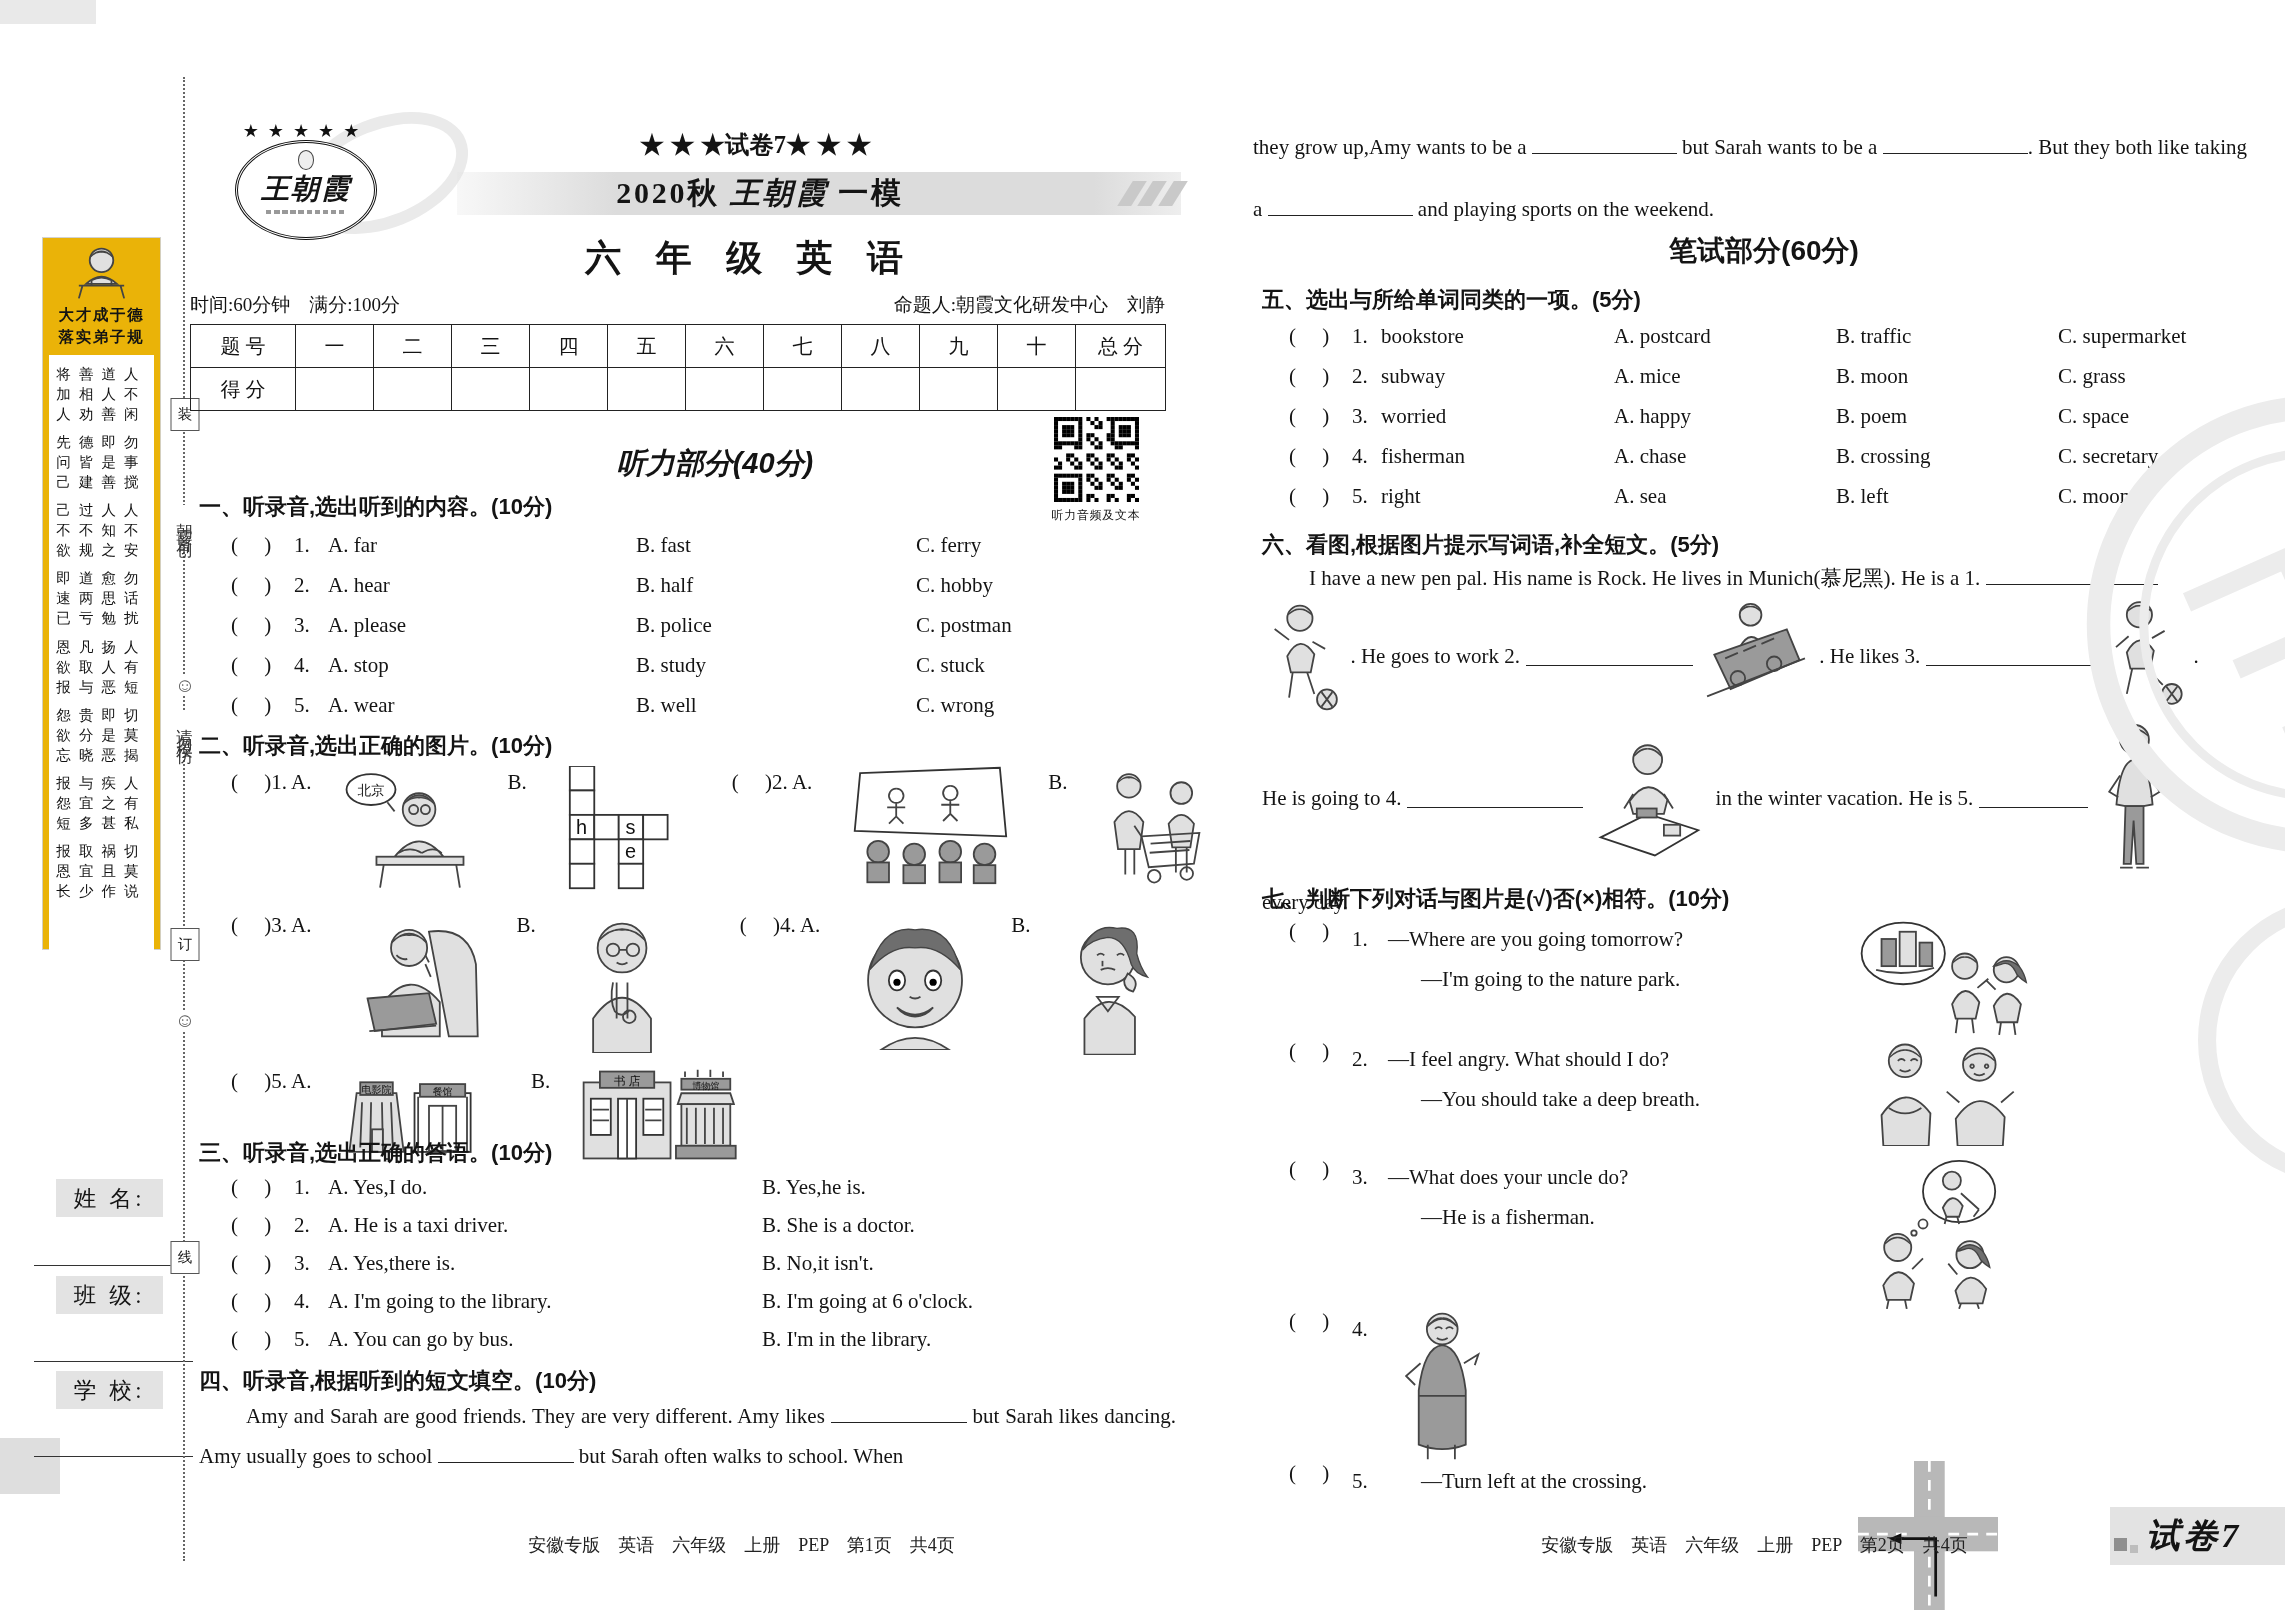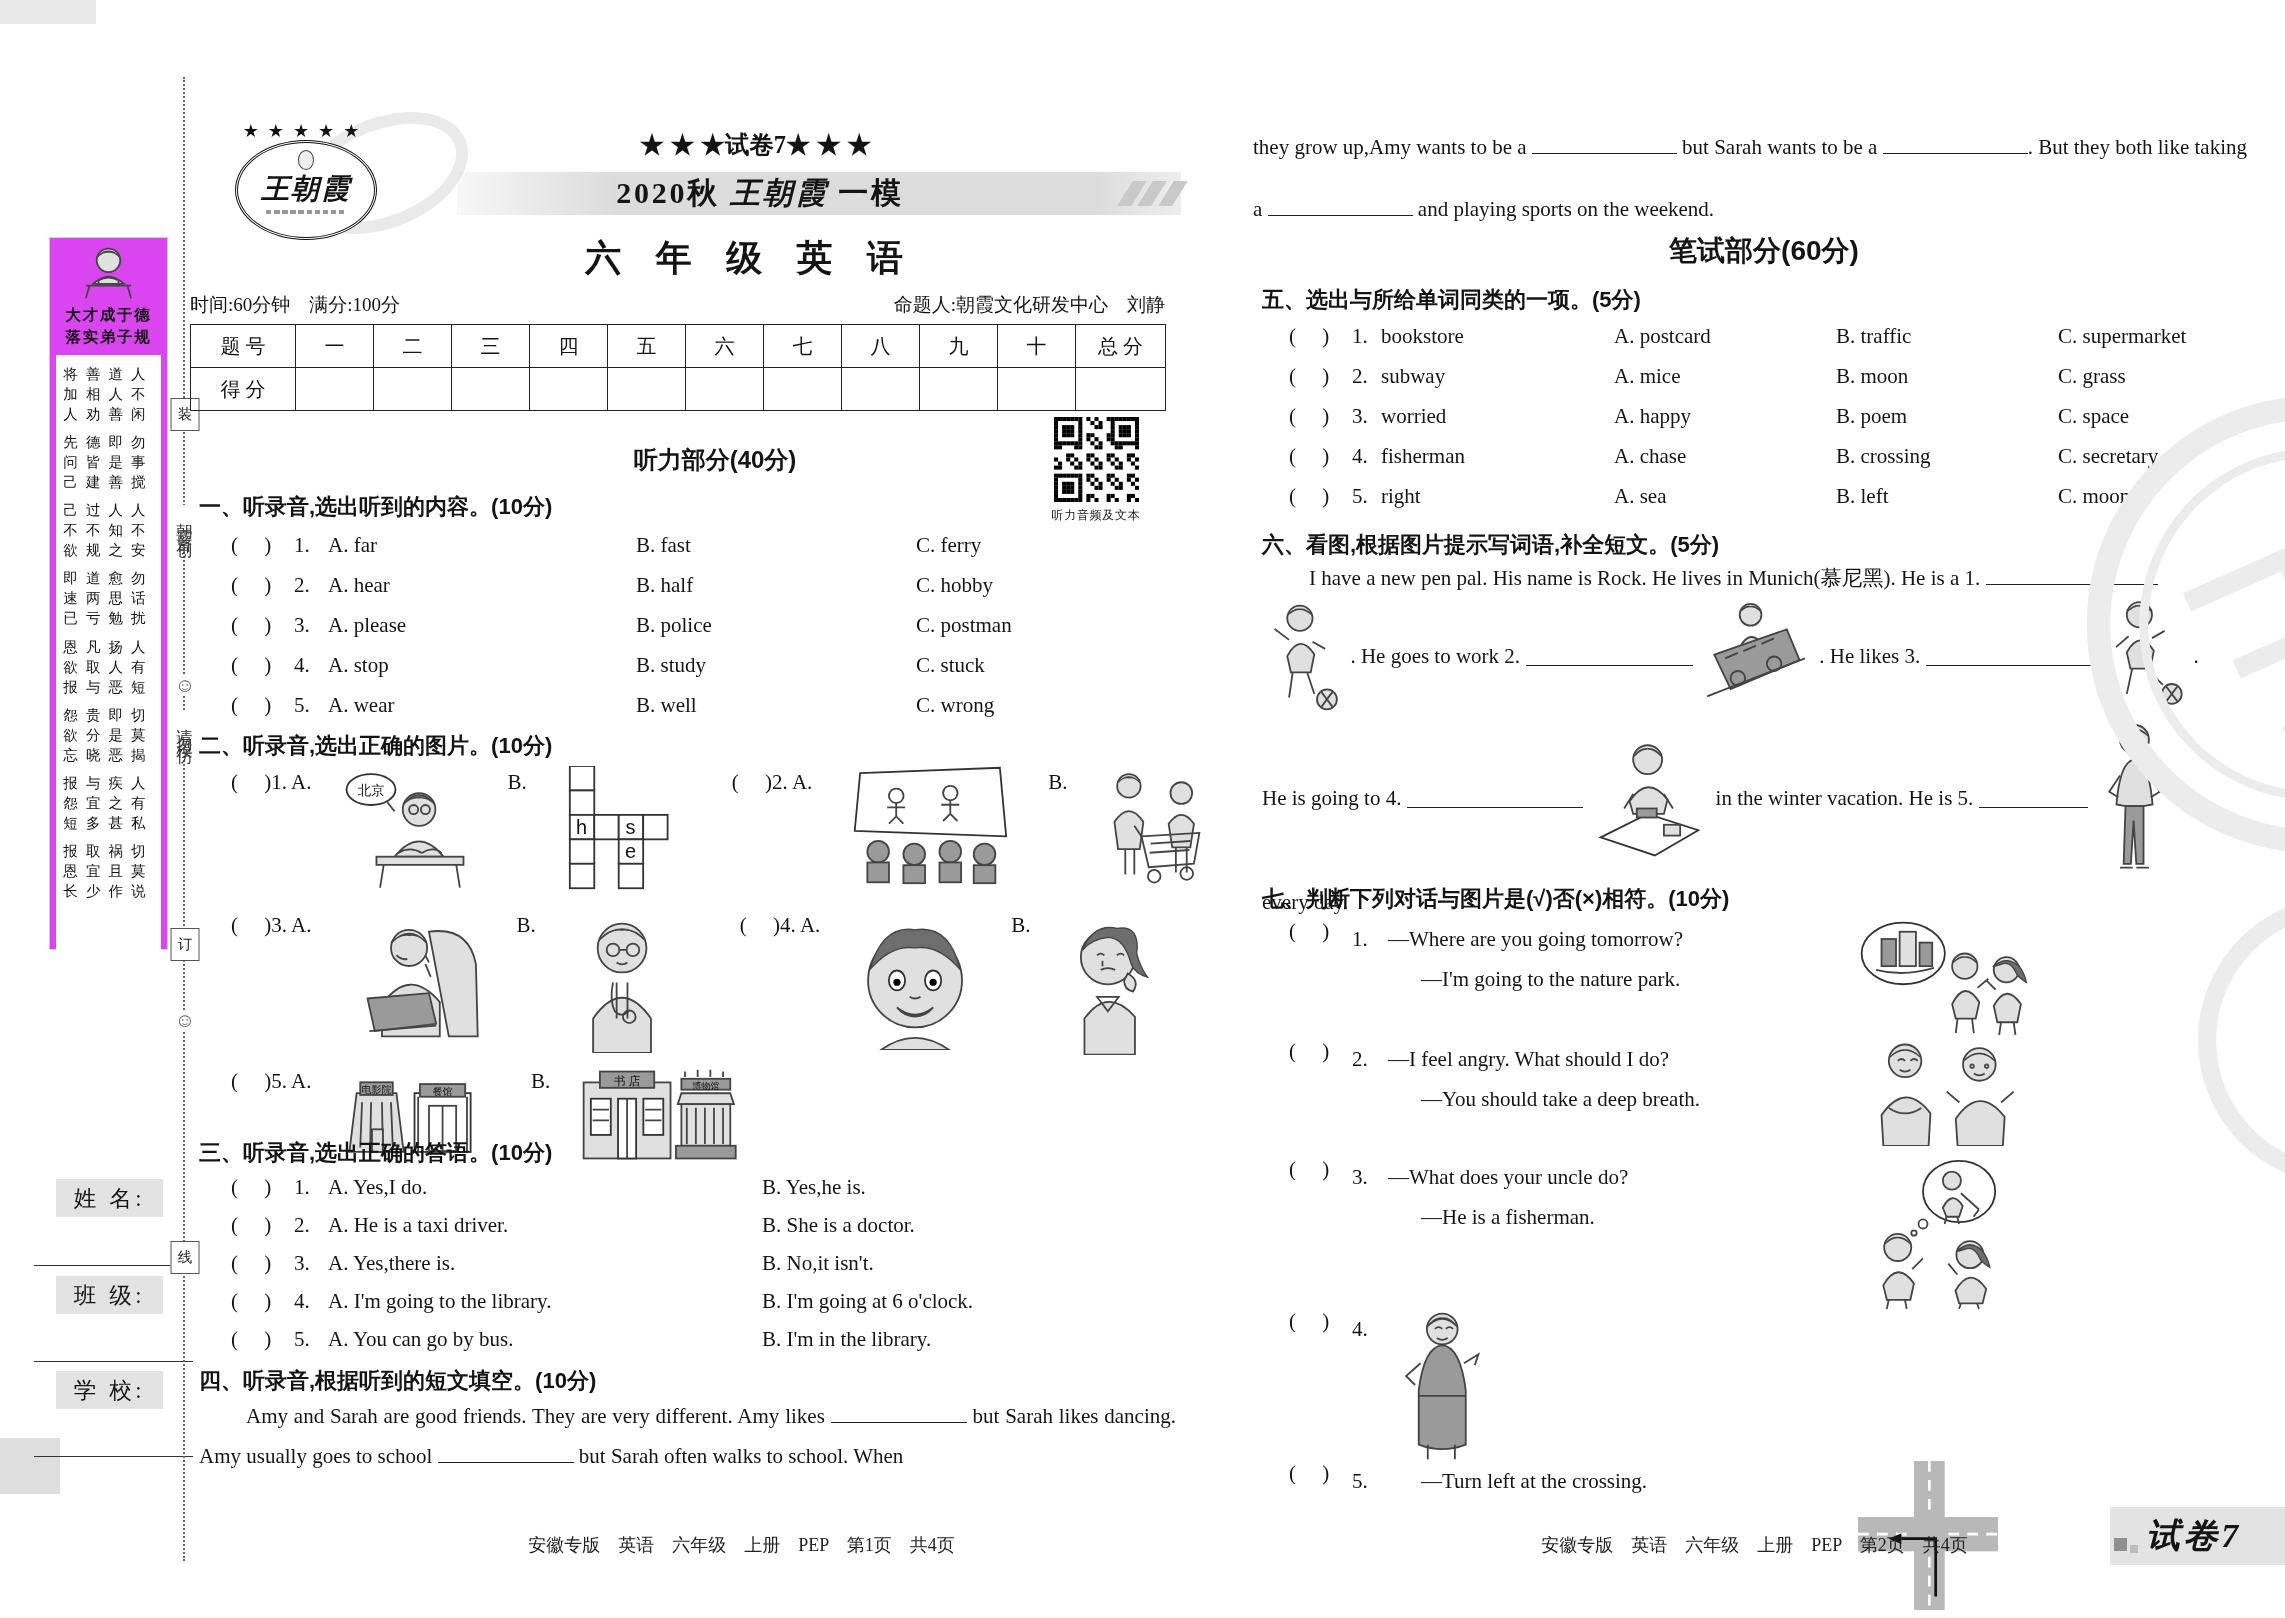--- a/index.html
+++ b/index.html
@@ -6,21 +6,21 @@
   #sheet{position:relative;width:2286px;height:1618px;background:#ffffff;overflow:hidden;
          font-family:"Liberation Serif",serif;color:#141414;}
   .abs{position:absolute;}
   .cnb{font-family:"Liberation Sans",sans-serif;font-weight:bold;}
 
   
   #corner-tl{left:0;top:0;width:96px;height:23.5px;background:#e9e9e9;}
   #corner-bl{left:0;top:1438px;width:60px;height:56px;background:#dedede;}
 
   
-  #moral-panel{left:49px;top:237px;width:119px;height:713px;background:#d946ef;
+  #moral-panel{left:42px;top:237px;width:119px;height:713px;background:#eab308;
                box-shadow:0 0 0 0.9px #d2d2d2 inset;}
   #moral-kid{display:block;margin:7.2px auto 1.8px auto;}
   .motto{font-size:15.4px;letter-spacing:1.8px;text-align:center;line-height:22px;}
   #moral-grid{margin:7.2px auto 0 auto;width:105px;height:586px;background:#fff;padding-top:9px;}
   .mg-group{margin-bottom:8.1px;}
   .mg-line{font-size:14.5px;letter-spacing:8.1px;line-height:20px;text-align:center;
            font-family:"Liberation Serif",serif;}
 
   
   .chip{position:absolute;left:56px;width:107px;height:38px;background:#e3e3e3;
@@ -62,21 +62,21 @@
   .chv{position:absolute;top:9px;width:13.6px;height:25px;background:#c9c9c9;transform:skewX(-32deg);}
   #subject-title{left:289px;top:116px;width:543px;text-align:center;font-size:36px;
                  font-weight:bold;letter-spacing:12.7px;}
   #meta-row{left:0;top:174px;width:975px;display:flex;justify-content:space-between;
             font-size:19px;}
   
   #score-table{left:0;top:206px;width:973px;border-collapse:collapse;table-layout:fixed;}
   #score-table td{border:0.9px solid #222;height:40px;text-align:center;font-size:20px;}
   #score-table{border:1.8px solid #111;}
 
-  #listen-head{left:299px;top:326px;width:452px;text-align:center;font-size:24px;}
+  #listen-head{left:299px;top:326px;width:452px;text-align:center;font-size:29px;font-style:italic;}
   #qr-wrap{left:861px;top:299px;width:90px;text-align:center;}
   #qr-svg{width:85px;height:85px;background:#fff;fill:#000;}
   #qr-cap{font-size:11.8px;margin-top:1.8px;letter-spacing:0.9px;}
 
   .sec{position:absolute;left:9px;width:977px;}
   .stitle{font-size:22px;line-height:31px;}
   .opt-row{display:grid;grid-template-columns:63px 34px 308px 280px 1fr;align-items:baseline;
            height:40px;padding-left:32px;font-size:21px;}
   .ans-row{display:grid;grid-template-columns:63px 34px 434px 1fr;align-items:baseline;
            height:38px;padding-left:32px;font-size:21px;}

